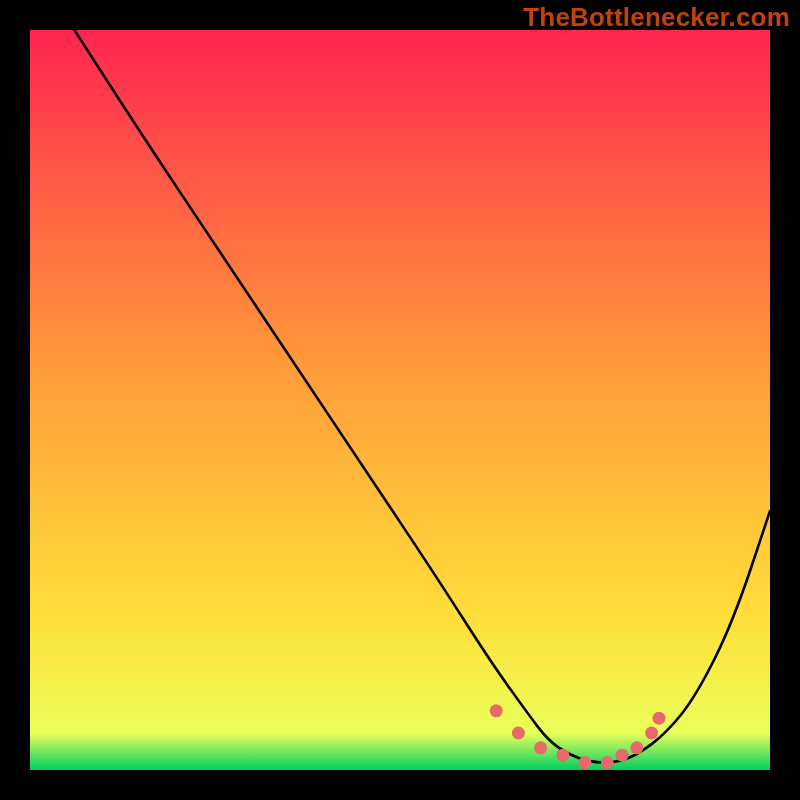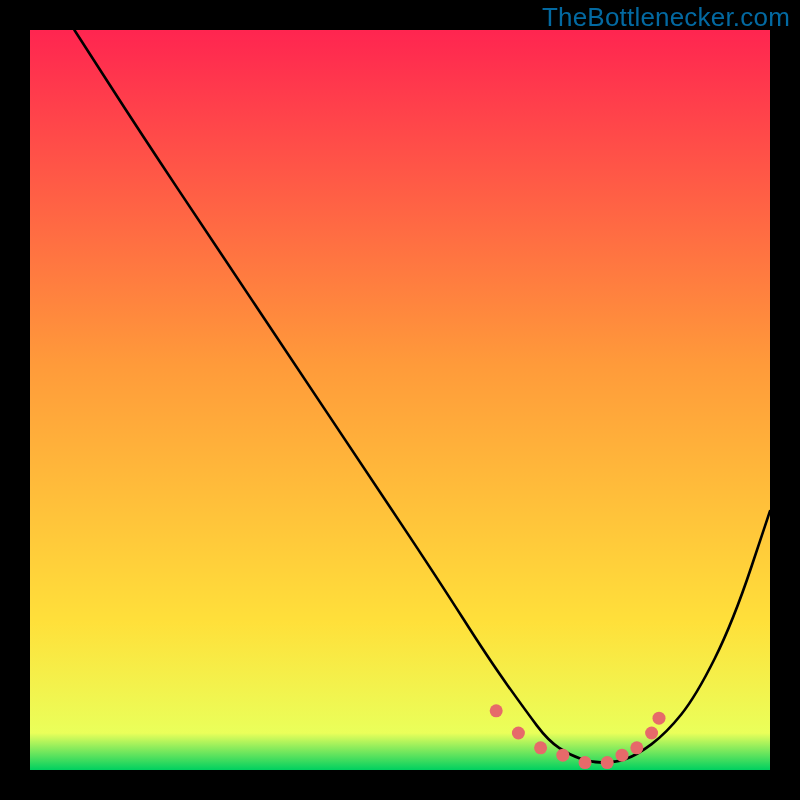--- a/index.html
+++ b/index.html
@@ -13,24 +13,24 @@
   .frame {
     position: relative;
     width: 800px;
     height: 800px;
     background: #000;
   }
   .watermark {
     position: absolute;
     top: 2px;
     right: 10px;
-    color: #0369a1;
+    color: #c2410c;
     font-family: Arial, Helvetica, sans-serif;
     font-size: 26px;
-    font-weight: 400;
+    font-weight: 700;
     letter-spacing: 0.2px;
     user-select: none;
   }
   .plot {
     position: absolute;
     left: 30px;
     top: 30px;
     width: 740px;
     height: 740px;
   }

